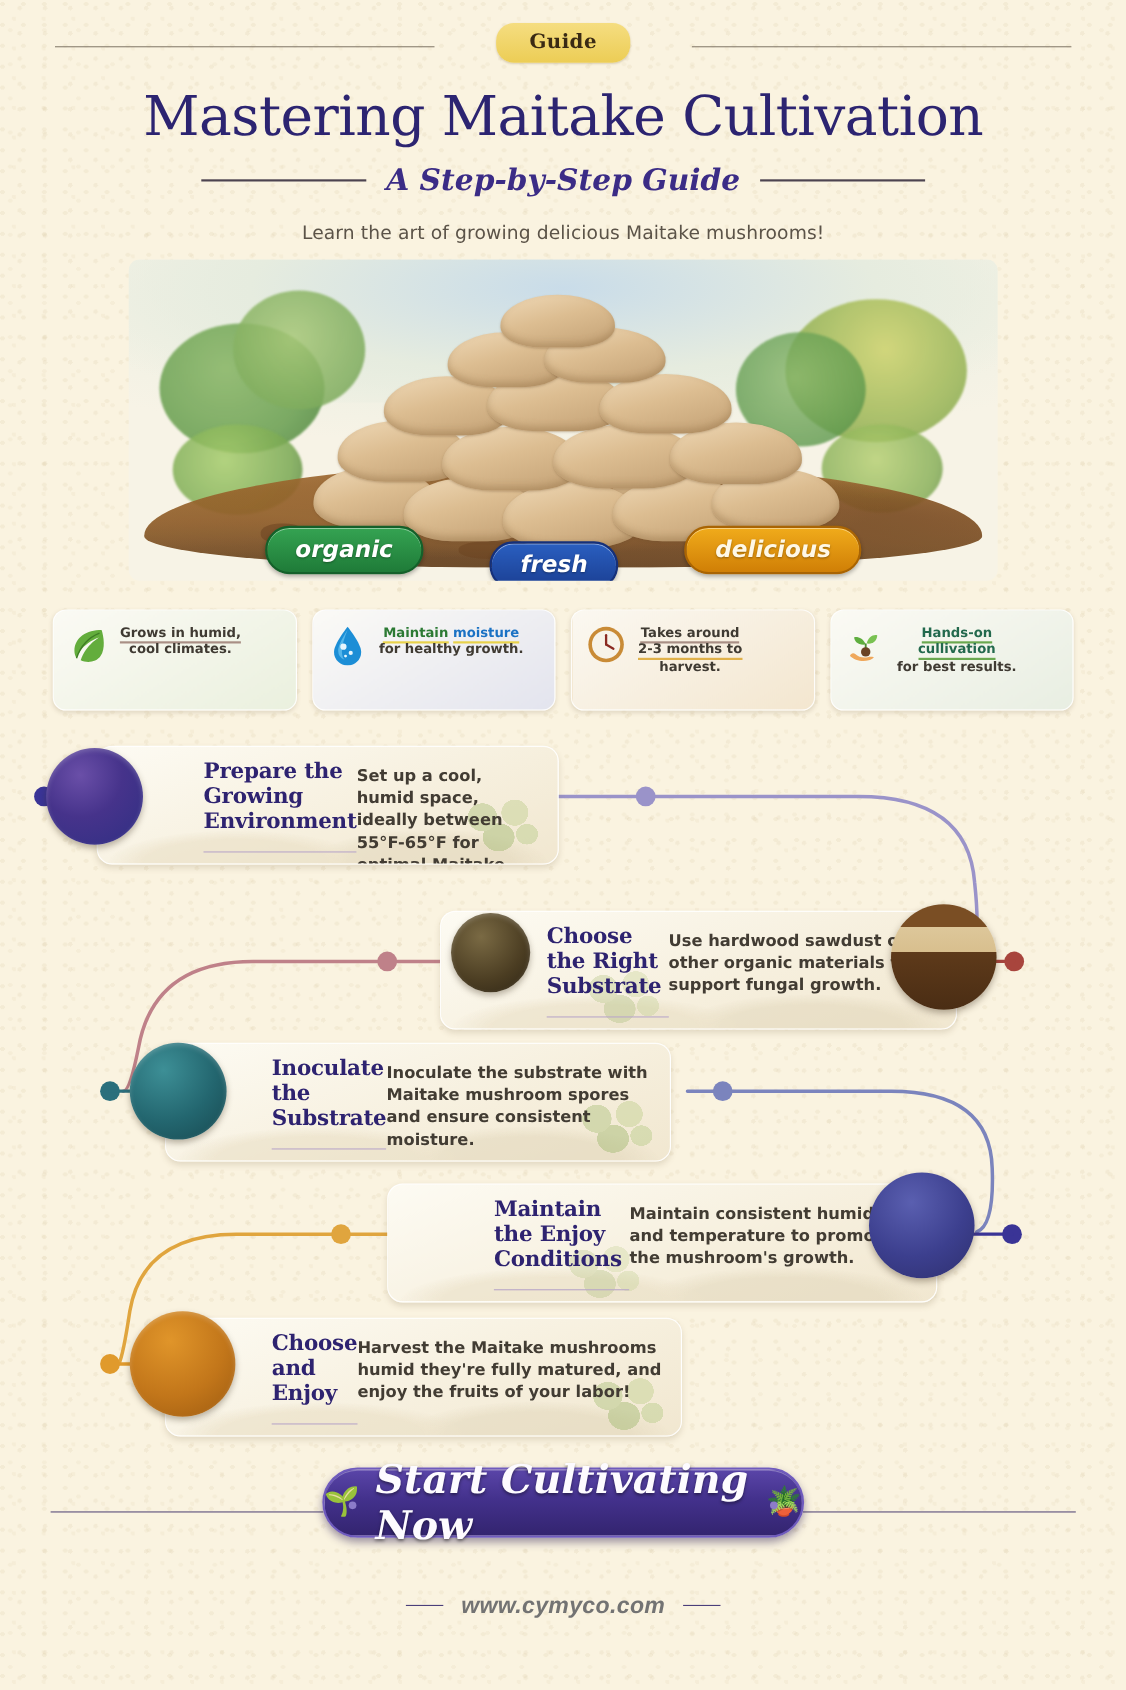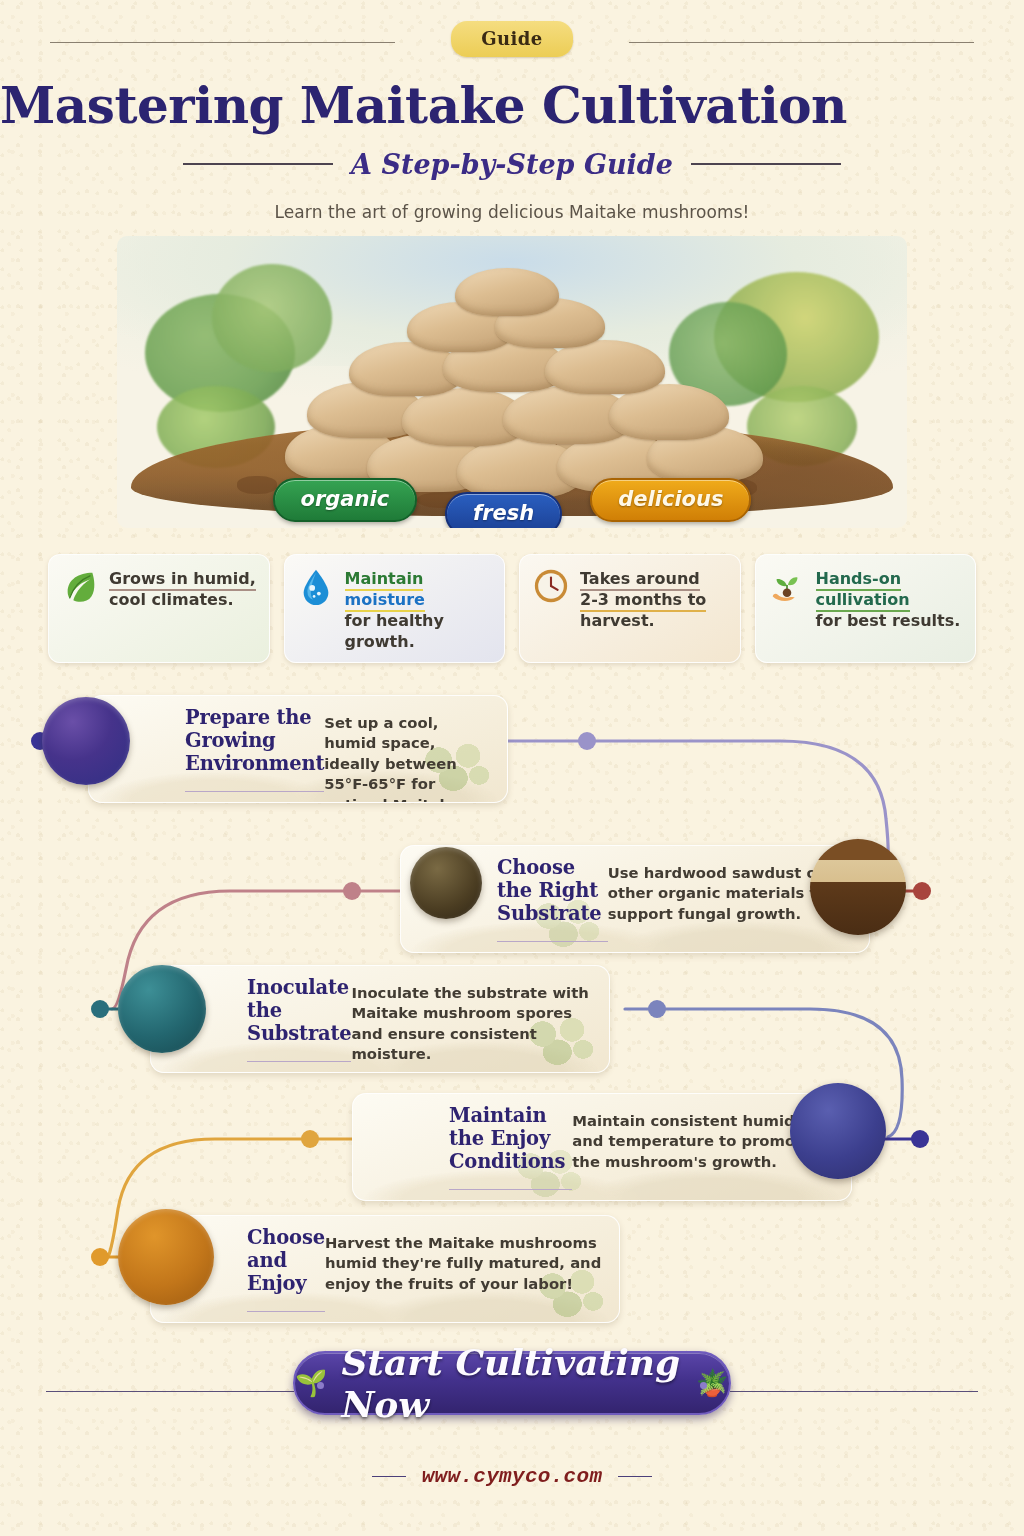--- a/index.html
+++ b/index.html
@@ -55,23 +55,23 @@
     font-weight: bold;
     font-size: 18px;
     letter-spacing: .4px;
     padding: 7px 30px 8px;
     border-radius: 16px;
     box-shadow: 0 1px 2px rgba(120,95,40,.28);
     margin-top: 14px;
   }
 
   .main-title {
-    text-align: left;
+    text-align: center;
     font-family: "DejaVu Serif", serif;
-    font-weight: bold;
+    font-weight: normal;
     font-size: 50px;
     color: #2c2471;
     letter-spacing: -.5px;
     margin-top: 16px;
     line-height: 1.05;
   }
 
   .sub-row {
     display: flex;
     align-items: center;
@@ -141,21 +141,21 @@
   .stalk {
     position: absolute;
     background: linear-gradient(180deg, #d9bd94 0%, #b89465 100%);
     border-radius: 6px 6px 10px 10px;
   }
 
   .pill-row {
     position: absolute;
     bottom: 6px; left: 0; right: 0;
     display: flex; justify-content: center; align-items: flex-end;
-    gap: 28px;
+    gap: 60px;
     z-index: 5;
   }
   .pill {
     font-family: "DejaVu Sans", sans-serif;
     font-weight: bold;
     font-style: italic;
     font-size: 21px;
     color: #fff;
     padding: 7px 26px 9px;
     border-radius: 22px;
@@ -194,21 +194,21 @@
     align-items: flex-start;
     gap: 10px;
     padding: 12px 12px 10px 12px;
   }
   .fcard.c1 { background: linear-gradient(150deg, #fbfaf4 0%, #eaf0de 100%); }
   .fcard.c2 { background: linear-gradient(150deg, #fbfaf6 0%, #e3e4ee 100%); }
   .fcard.c3 { background: linear-gradient(150deg, #fbf8f1 0%, #f3e6cf 100%); }
   .fcard.c4 { background: linear-gradient(150deg, #fbfaf4 0%, #e8eee2 100%); }
 
   .ficon { width: 38px; height: 38px; flex: 0 0 38px; position: relative; }
-  .ftext { font-size: 16px; line-height: 1.32; color: #3f3a32; font-weight: bold; padding-top: 1px; }
+  .ftext { font-size: 12px; line-height: 1.32; color: #3f3a32; font-weight: bold; padding-top: 1px; text-align: center; }
   .hl { font-weight: bold; border-bottom: 2px solid; padding-bottom: 1px; }
   .hl.gblue  { color: #2c7a34; border-color: #e8d24a; }
   .hl.blue   { color: #1b72c4; border-color: #e8d24a; }
   .hl.dark   { color: #3f3a32; border-color: #a98f85; }
   .hl.dark2  { color: #3f3a32; border-color: #e0b14a; }
   .hl.green2 { color: #23694d; border-color: #6aa84f; }
 
   
   .flow { position: relative; height: 660px; margin-top: 16px; }
   .flow svg { position: absolute; inset: 0; width: 1024px; height: 660px; }
@@ -317,25 +317,25 @@
   .cta-dot.l { left: 22px; }
   .cta-dot.r { right: 22px; }
 
   .footer {
     position: relative;
     display: flex; align-items: center; justify-content: center; gap: 16px;
     margin-top: 2px;
   }
   .foot-rule { width: 34px; height: 1.6px; background: #4b3f7a; }
   .foot-url {
-    font-family: Liberation Mono, monospace;
+    font-family: Liberation Sans, sans-serif;
     font-weight: bold;
     font-style: italic;
     font-size: 21px;
-    color: #7f1d1d;
+    color: #737373;
     letter-spacing: .3px;
   }
 </style>
 </head>
 <body>
 
 <div class="page">
 
   <div class="top-band">
     <div class="top-rule left"></div>

